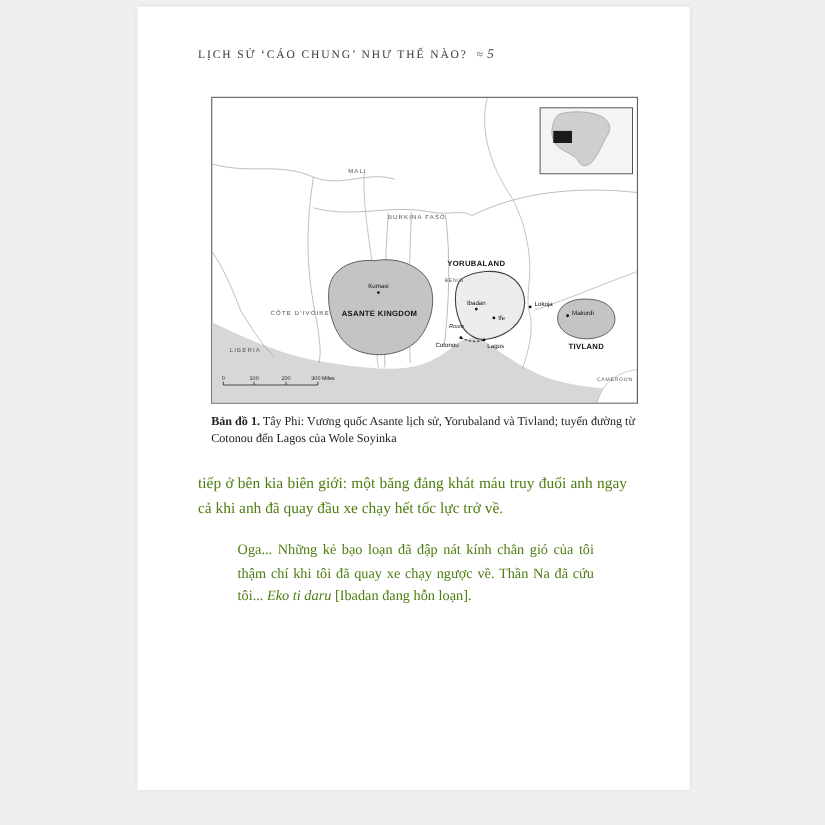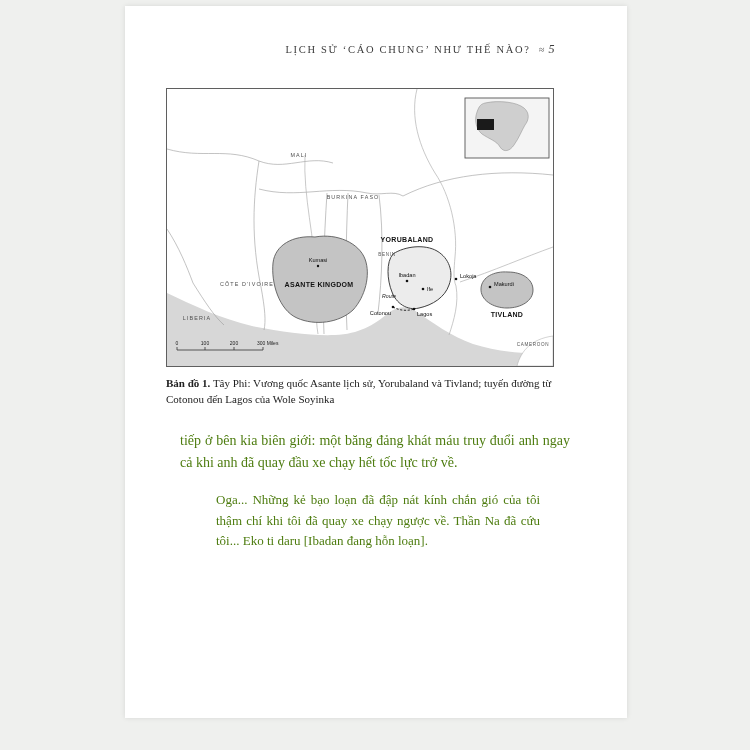--- a/index.html
+++ b/index.html
@@ -10,26 +10,26 @@
     color:#1c1c1c;
     -webkit-font-smoothing:antialiased;
   }
   .page{
     position:absolute;left:125px;top:6px;width:502px;height:712px;
     background:#ffffff;
     box-shadow:0 0 5px rgba(0,0,0,0.10);
   }
   .running-header{
     position:absolute;top:36px;left:55px;right:72px;
-    text-align:right;font-size:10.5px;letter-spacing:1.7px;color:#3b3b3b;
+    font-size:10.5px;letter-spacing:1.7px;color:#3b3b3b;
     white-space:nowrap;
   }
   .running-header .sep{margin:0 4px 0 8px;letter-spacing:0;color:#555;}
   .running-header .pagenum{font-style:italic;font-size:12px;letter-spacing:0.5px;}
-  .map-figure{position:absolute;left:41px;top:82px;width:391px;margin:0;}
+  .map-figure{position:absolute;left:67px;top:82px;width:391px;margin:0;}
   .map-svg{display:block;width:386px;height:277px;border:1px solid #5f5f5f;background:#fff;}
   .map-svg text{font-family:"Liberation Sans", sans-serif;}
   .country{font-size:5.4px;letter-spacing:1.1px;fill:#4f4f4f;}
   .country-sm{font-size:4.6px;letter-spacing:0.7px;fill:#555;}
   .region{font-size:7px;font-weight:700;letter-spacing:0.3px;fill:#121212;}
   .city{font-size:5.6px;fill:#101010;}
   .routelbl{font-size:5.2px;font-style:italic;fill:#222;}
   .scale-t{font-size:5px;fill:#222;}
   .caption{
     margin:9px 0 0 0;font-size:11px;line-height:15.5px;color:#212121;
@@ -140,16 +140,16 @@
       <text class="scale-t" text-anchor="middle" x="38" y="256">100</text>
       <text class="scale-t" text-anchor="middle" x="67" y="256">200</text>
       <text class="scale-t" text-anchor="start" x="90" y="256">300 Miles</text>
     </svg>
 
     <figcaption class="caption"><b>Bản đồ 1.</b><span> Tây Phi: Vương quốc Asante lịch sử, Yorubaland và Tivland; tuyến đường từ Cotonou đến Lagos của Wole Soyinka</span></figcaption>
   </figure>
 
   <div class="bodytext">
     <p>tiếp ở bên kia biên giới: một băng đảng khát máu truy đuổi anh ngay cả khi anh đã quay đầu xe chạy hết tốc lực trở về.</p>
-    <blockquote><span style="">Oga</span><span>... Những kẻ bạo loạn đã đập nát kính chắn gió của tôi thậm chí khi tôi đã quay xe chạy ngược về. Thần Na đã cứu tôi... </span><span style=" margin-top: 13px;">Eko ti daru</span><span> [Ibadan đang hỗn loạn].</span></blockquote>
+    <blockquote><span style="">Oga</span><span>... Những kẻ bạo loạn đã đập nát kính chắn gió của tôi thậm chí khi tôi đã quay xe chạy ngược về. Thần Na đã cứu tôi... </span><span style="font-style: italic; margin-top: 13px;">Eko ti daru</span><span> [Ibadan đang hỗn loạn].</span></blockquote>
   </div>
 
 </div>
 
 </body></html>

